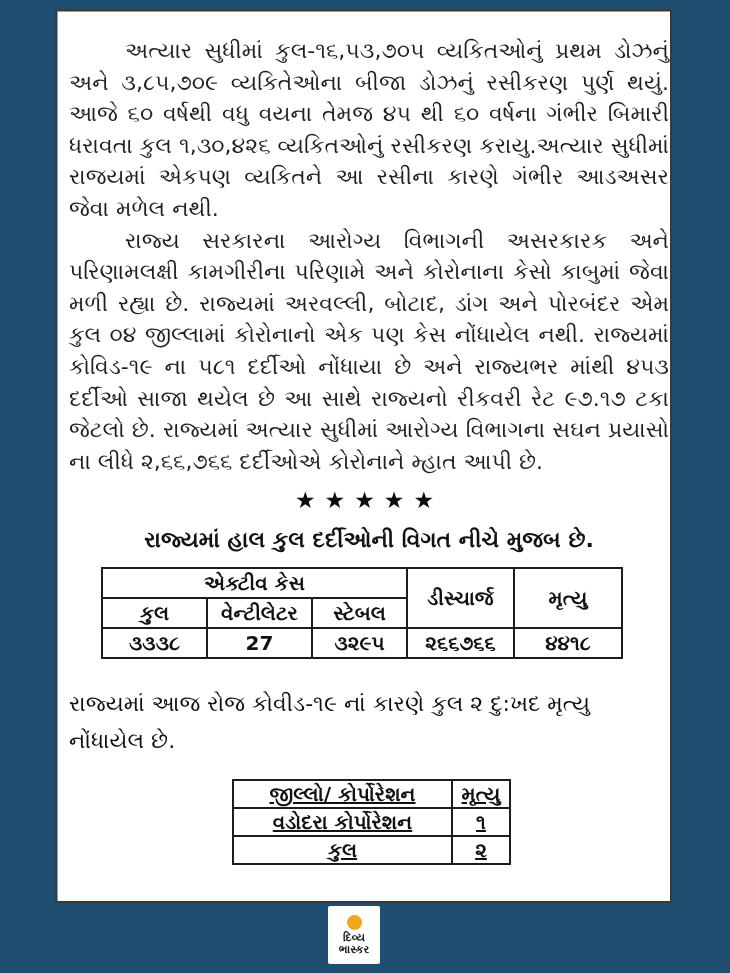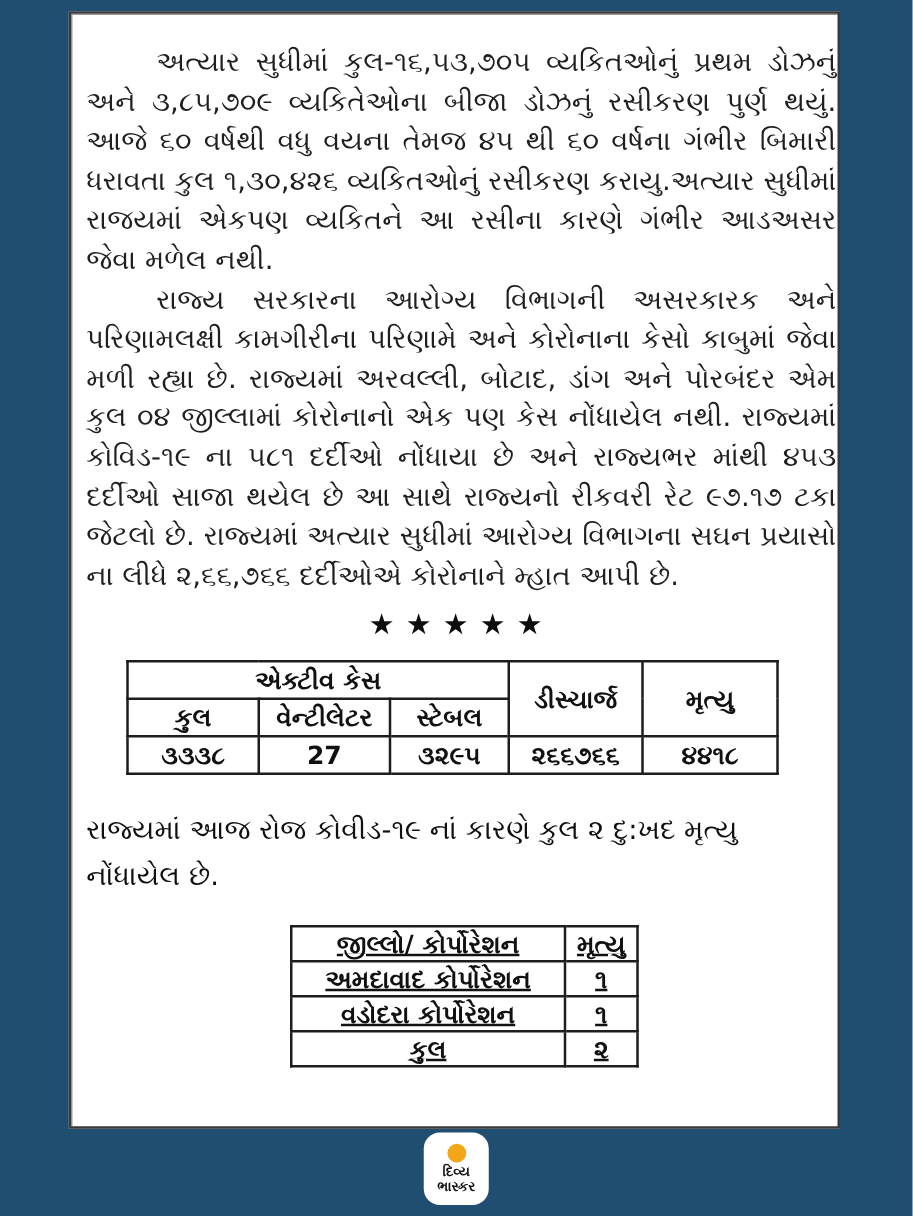--- a/index.html
+++ b/index.html
@@ -75,24 +75,24 @@
     text-align:center;
     vertical-align:middle;
     font-weight:bold;
     font-size:20px;
     height:26px;
     padding:0 2px;
     color:#111;
     text-decoration:underline;
   }
   .logo {
-    position:absolute; left:339px; top:906px;
+    position:absolute; left:328px; top:906px;
     width:52px; height:58px;
     background:#ffffff;
-    border-radius:13px;
+    border-radius:2px;
     display:flex; flex-direction:column;
     align-items:center; justify-content:center;
   }
   .logo-dot {
     width:15px; height:15px;
     border-radius:50%;
     margin-bottom:2px;
   }
   .logo-text {
     font-size:11px;
@@ -108,20 +108,21 @@
 
 <div class="paper">
   <div class="content">
 
     <p class="body-text">અત્યાર સુધીમાં કુલ-૧૬,૫૩,૭૦૫ વ્યકિતઓનું પ્રથમ ડોઝનું અને ૩,૮૫,૭૦૯ વ્યકિતેઓના બીજા ડોઝનું રસીકરણ પુર્ણ થયું. આજે ૬૦ વર્ષથી વધુ વયના તેમજ ૪૫ થી ૬૦ વર્ષના ગંભીર બિમારી ધરાવતા કુલ ૧,૩૦,૪૨૬ વ્યકિતઓનું રસીકરણ કરાયુ.અત્યાર સુધીમાં રાજયમાં એકપણ વ્યકિતને આ રસીના કારણે ગંભીર આડઅસર જેવા મળેલ નથી.</p>
 
     <p class="body-text">રાજ્ય સરકારના આરોગ્ય વિભાગની અસરકારક અને પરિણામલક્ષી કામગીરીના પરિણામે અને કોરોનાના કેસો કાબુમાં જેવા મળી રહ્યા છે. રાજ્યમાં અરવલ્લી, બોટાદ, ડાંગ અને પોરબંદર એમ કુલ ૦૪ જીલ્લામાં કોરોનાનો એક પણ કેસ નોંધાયેલ નથી. રાજ્યમાં કોવિડ-૧૯ ના ૫૮૧ દર્દીઓ નોંધાયા છે અને રાજ્યભર માંથી ૪૫૩ દર્દીઓ સાજા થયેલ છે આ સાથે રાજ્યનો રીકવરી રેટ ૯૭.૧૭ ટકા જેટલો છે. રાજ્યમાં અત્યાર સુધીમાં આરોગ્ય વિભાગના સઘન પ્રયાસો ના લીધે ૨,૬૬,૭૬૬ દર્દીઓએ કોરોનાને મ્હાત આપી છે.</p>
 
     <div class="stars">★★★★★</div>
 
+    <div class="tbl-title">રાજ્યમાં હાલ કુલ દર્દીઓની વિગત નીચે મુજબ છે.</div>
 
     <table class="cases">
       <colgroup>
         <col style="width:105px">
           <col style="width:105px">
           <col style="width:95px">
           <col style="width:107px">
           <col style="width:108px">
       </colgroup>
       <tbody>
@@ -153,24 +154,20 @@
       <colgroup>
         <col style="width:219px">
           <col style="width:58px">
       </colgroup>
       <tbody>
           <tr>
         <td>જીલ્લો/ કોર્પોરેશન</td>
         <td>મૃત્યુ</td>
       </tr>
       <tr>
-        <td>અમદાવાદ કોર્પોરેશન</td>
-        <td>૧</td>
-      </tr>
-      <tr>
         <td>વડોદરા કોર્પોરેશન</td>
         <td>૧</td>
       </tr>
       <tr>
         <td>કુલ</td>
         <td>૨</td>
       </tr>
     </tbody>
       </table>
 

